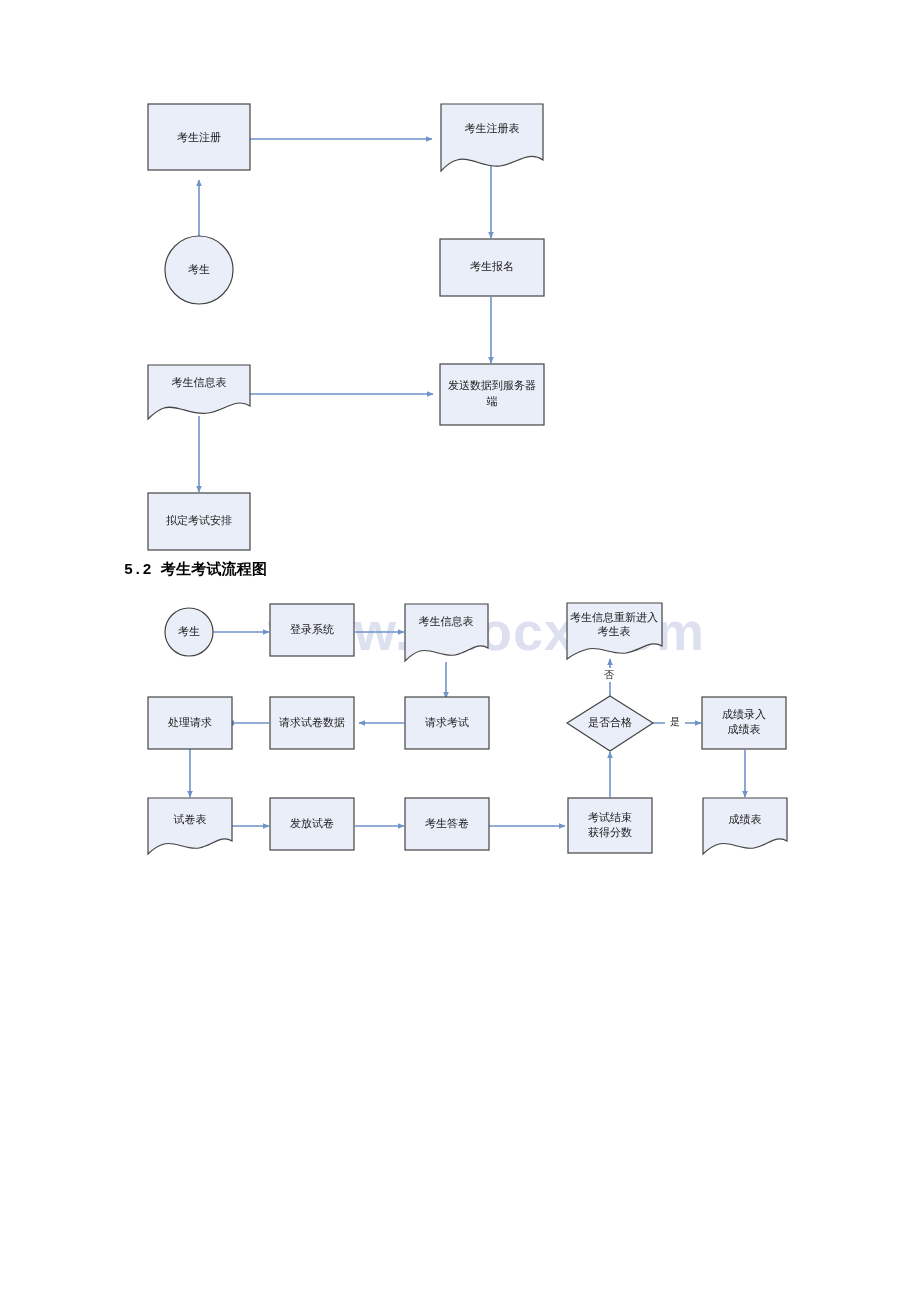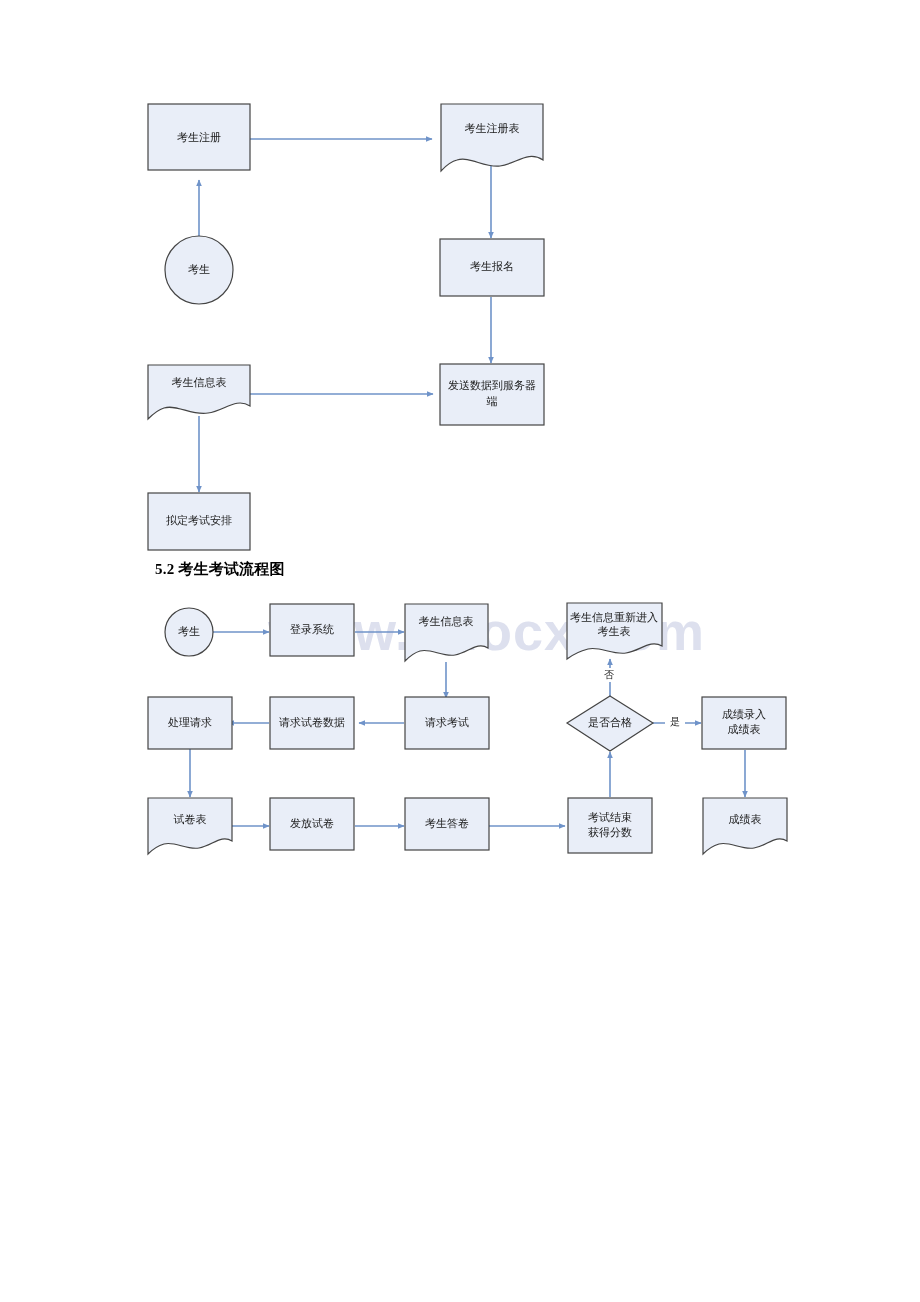--- a/index.html
+++ b/index.html
@@ -49,23 +49,23 @@
     stroke: #444444;
     stroke-width: 1.2;
   }
   .edge-line {
     stroke: #6f93c9;
     stroke-width: 1.6;
     fill: none;
   }
   .heading {
     position: absolute;
-    left: 155px;
+    left: 124px;
     top: 560px;
-    font-family: Liberation Serif, serif;
+    font-family: Liberation Mono, monospace;
     font-size: 15px;
     font-weight: bold;
     color: #000000;
     letter-spacing: 0.2px;
     white-space: nowrap;
   }
   .watermark {
     position: absolute;
     left: 268px;
     top: 600px;

